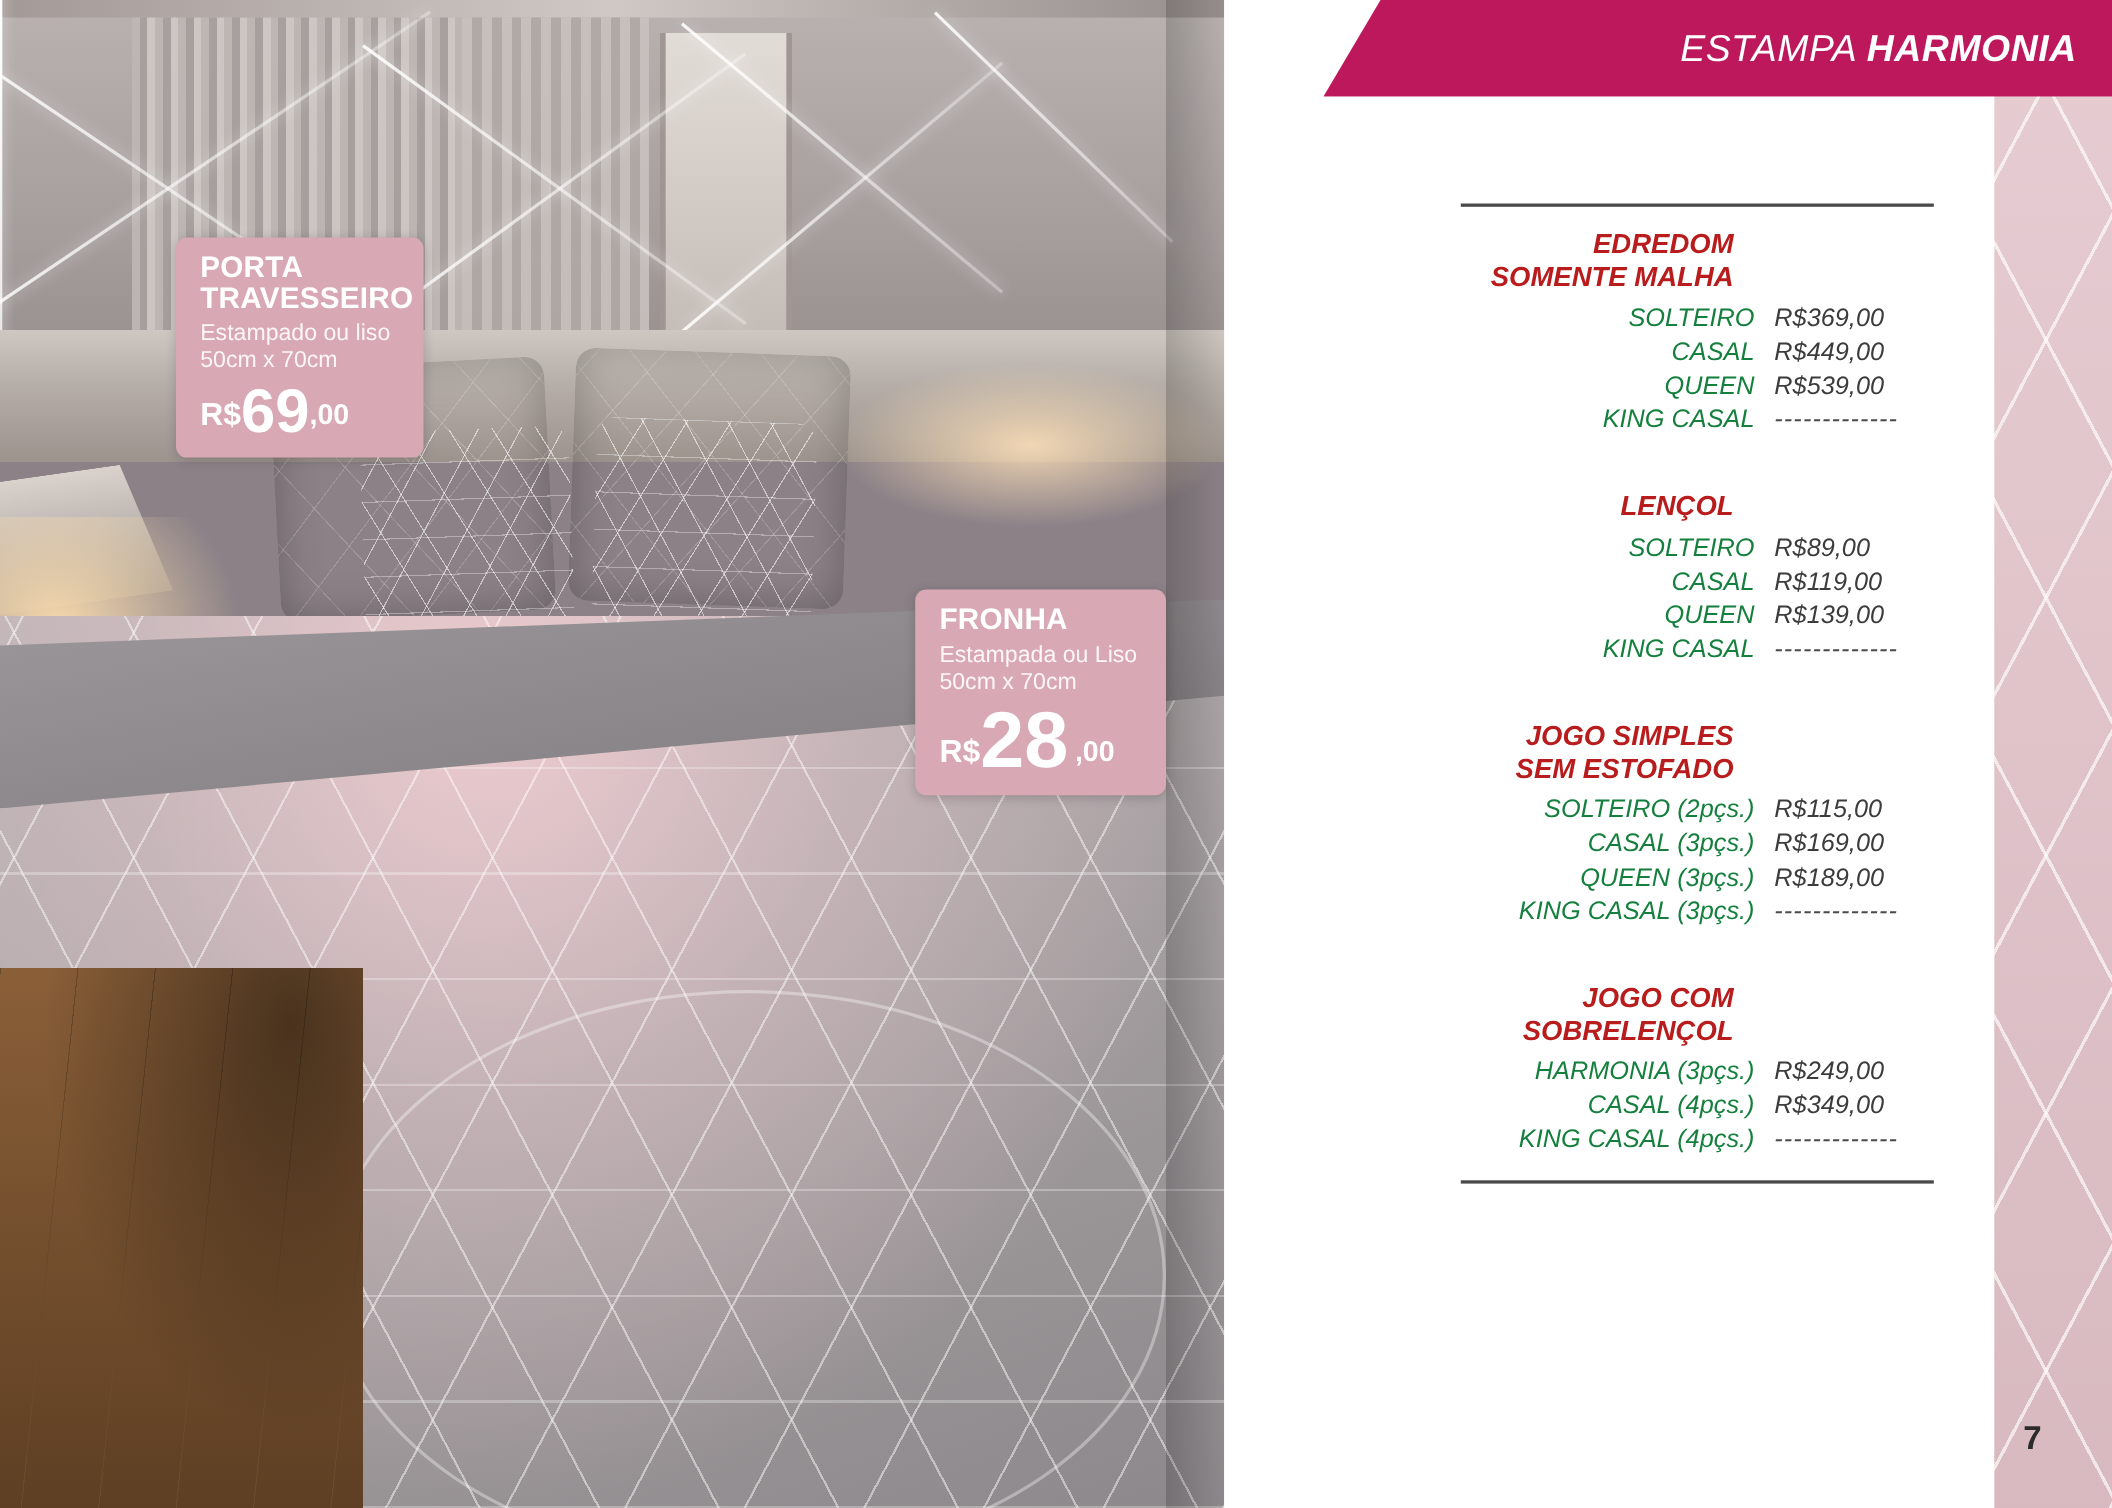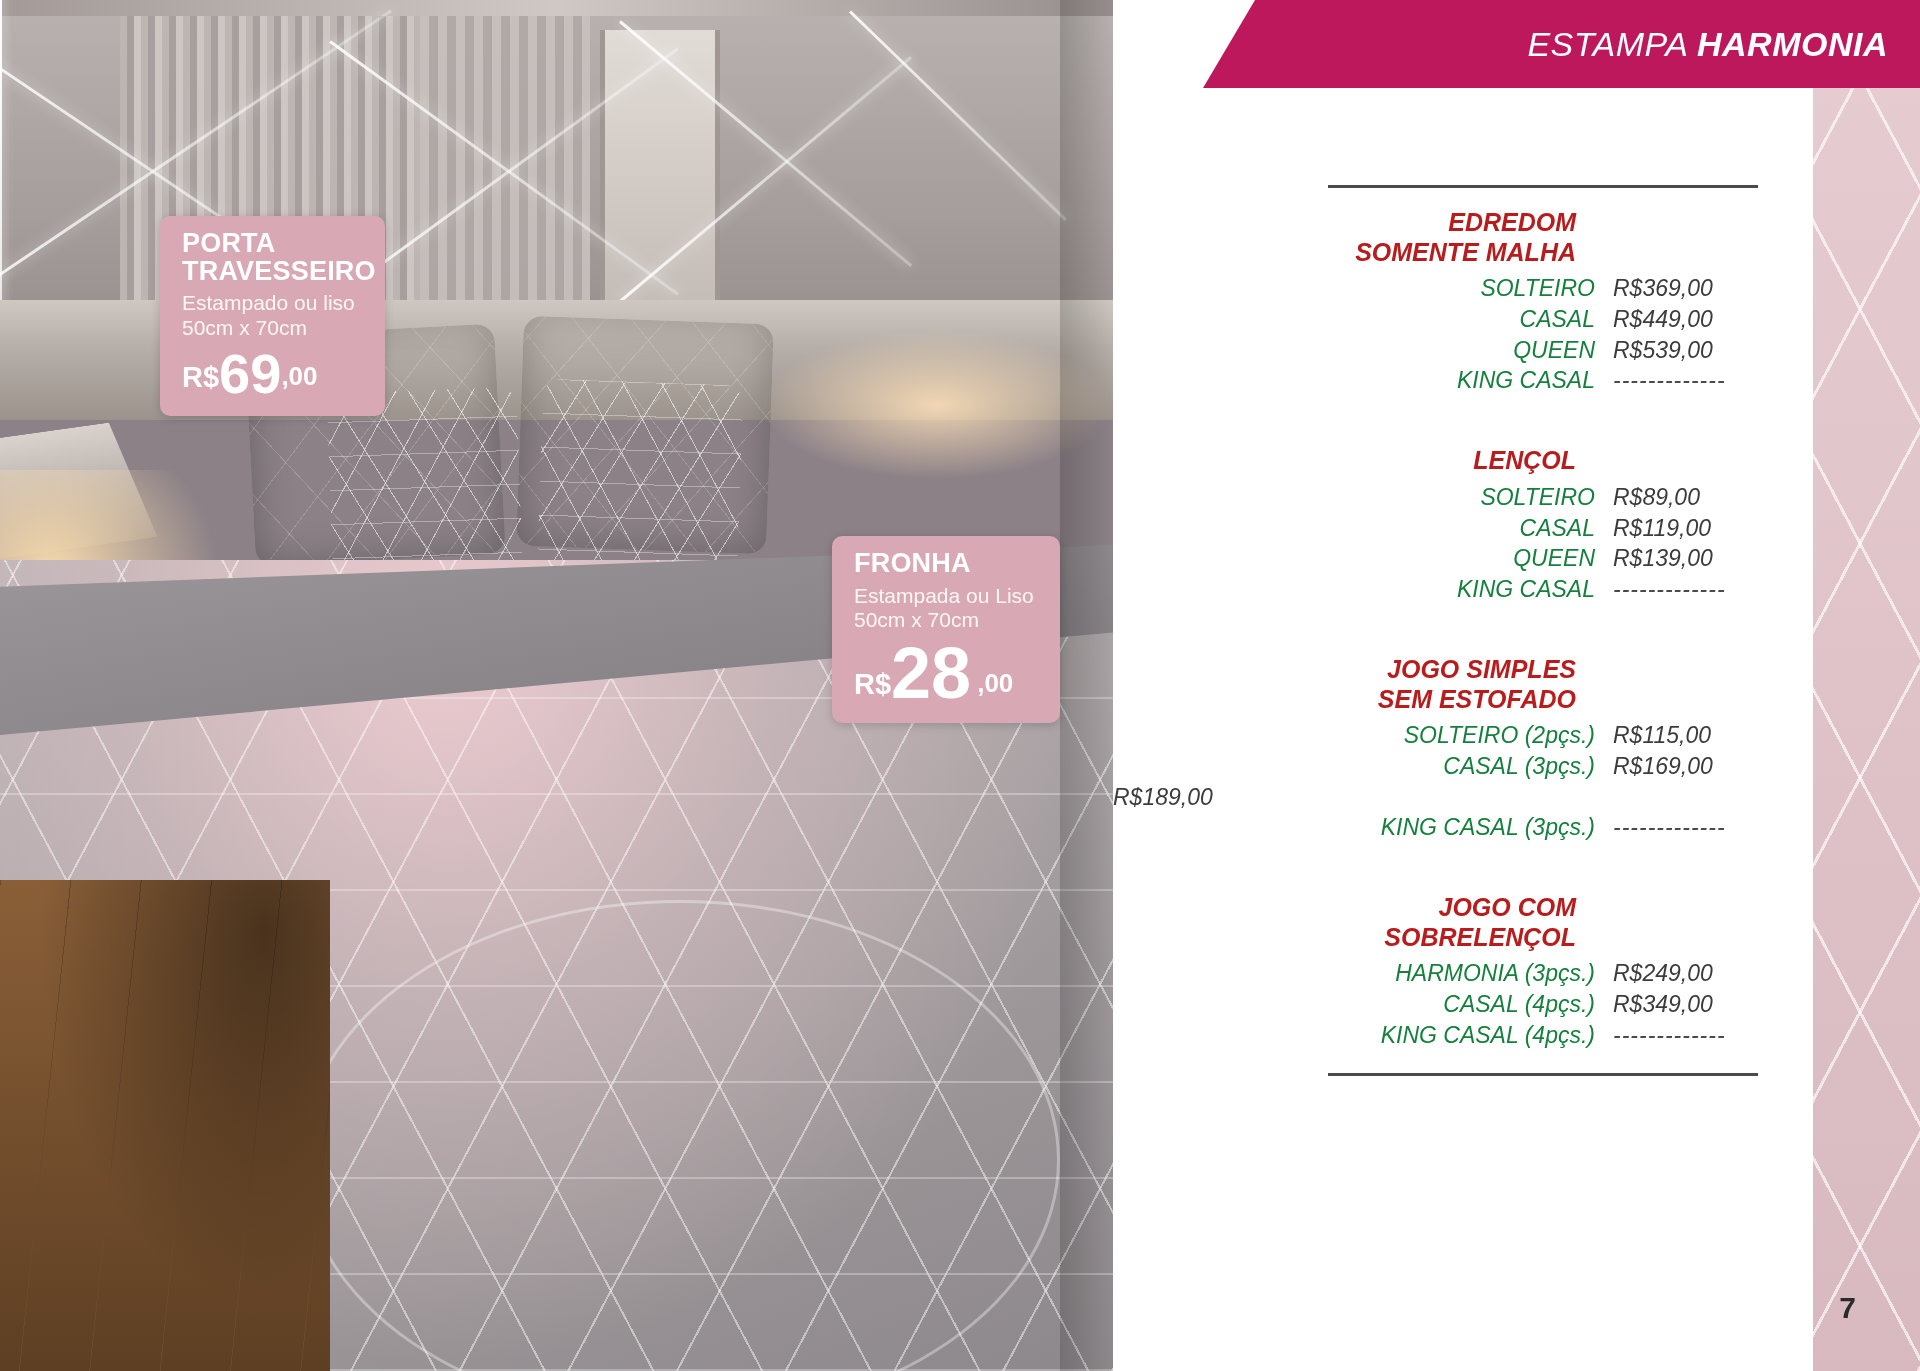--- a/index.html
+++ b/index.html
@@ -419,20 +419,21 @@
             <div class="grp-rows">
               <div class="row">
                 <div class="lbl">SOLTEIRO (2pçs.)</div>
                 <div class="val">R$115,00</div>
               </div>
               <div class="row">
                 <div class="lbl">CASAL (3pçs.)</div>
                 <div class="val">R$169,00</div>
               </div>
               <div class="row">
+                <div class="lbl">QUEEN (3pçs.)</div>
                 <div class="val">R$189,00</div>
               </div>
               <div class="row">
                 <div class="lbl">KING CASAL (3pçs.)</div>
                 <div class="val dash">-------------</div>
               </div>
             </div>
           </div>
           <div class="grp-gap"></div>
           <div class="grp">

